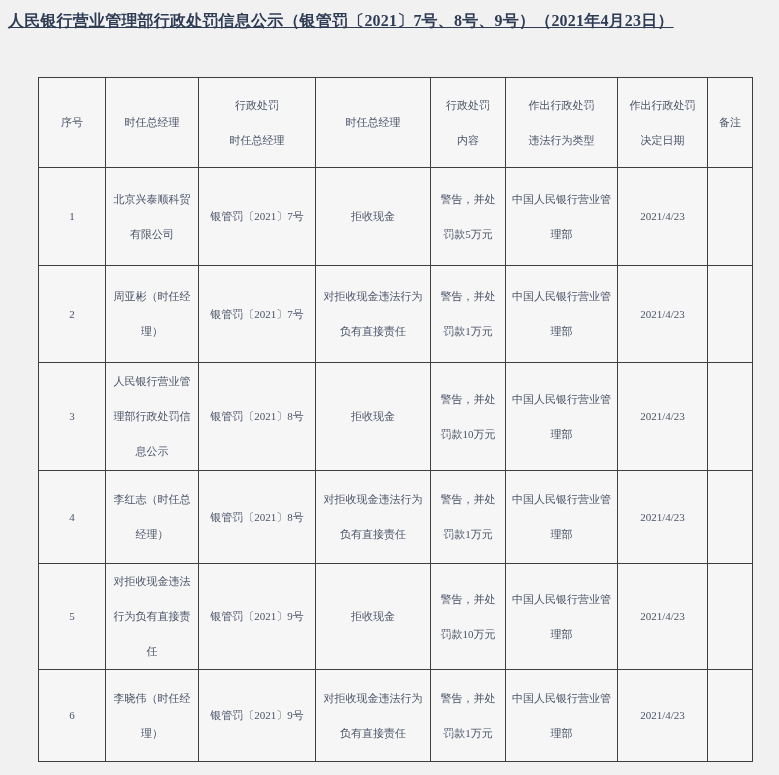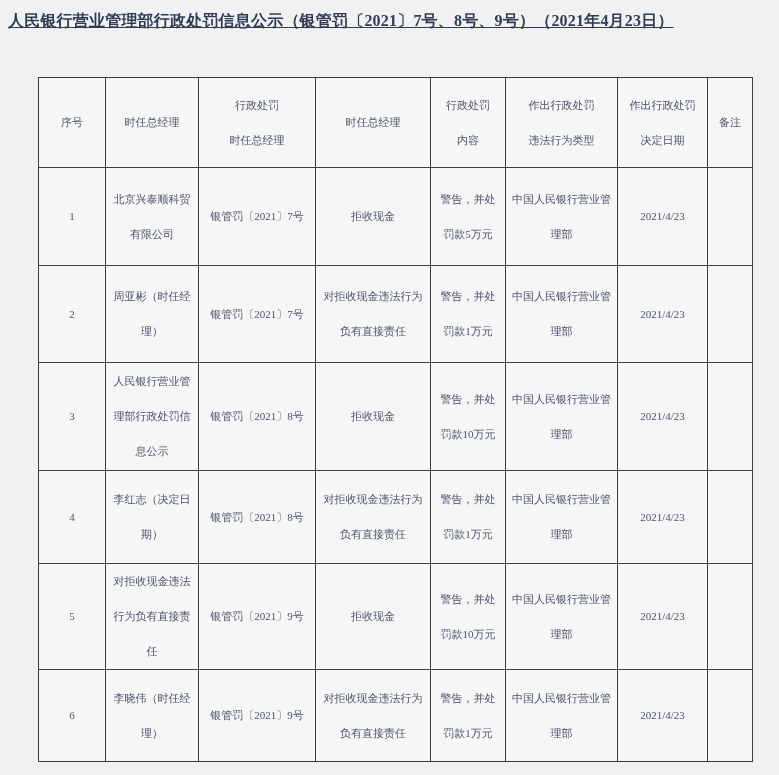--- a/index.html
+++ b/index.html
@@ -124,21 +124,21 @@
       <td>人民银行营业管理部行政处罚信息公示</td>
       <td>银管罚〔2021〕8号</td>
       <td>拒收现金</td>
       <td>警告，并处罚款10万元</td>
       <td>中国人民银行营业管理部</td>
       <td>2021/4/23</td>
       <td></td>
     </tr>
     <tr style="height:93px">
       <td>4</td>
-      <td>李红志（决定日期）</td>
+      <td>李红志（时任总经理）</td>
       <td>银管罚〔2021〕8号</td>
       <td>对拒收现金违法行为负有直接责任</td>
       <td>警告，并处罚款1万元</td>
       <td>中国人民银行营业管理部</td>
       <td>2021/4/23</td>
       <td></td>
     </tr>
     <tr style="height:105px">
       <td>5</td>
       <td>对拒收现金违法行为负有直接责任</td>

